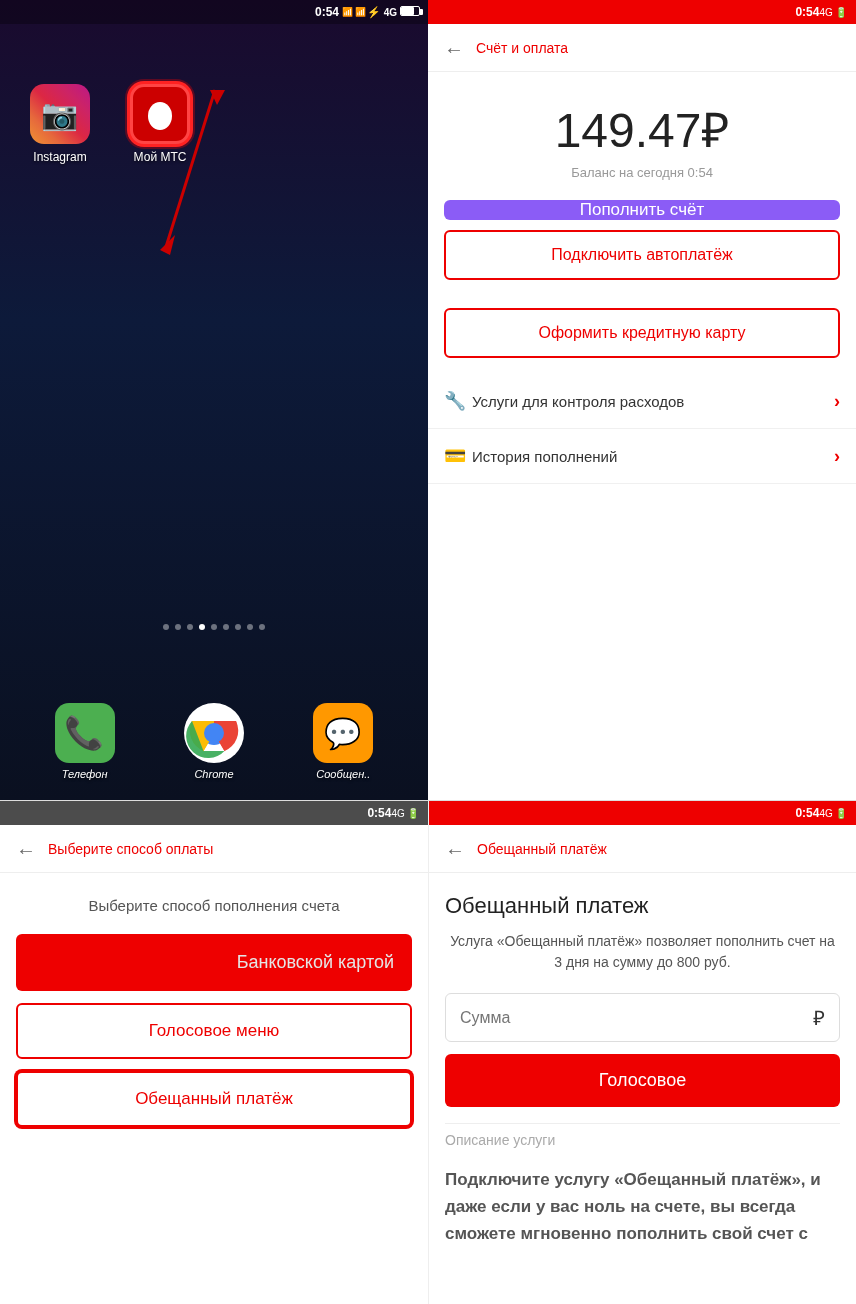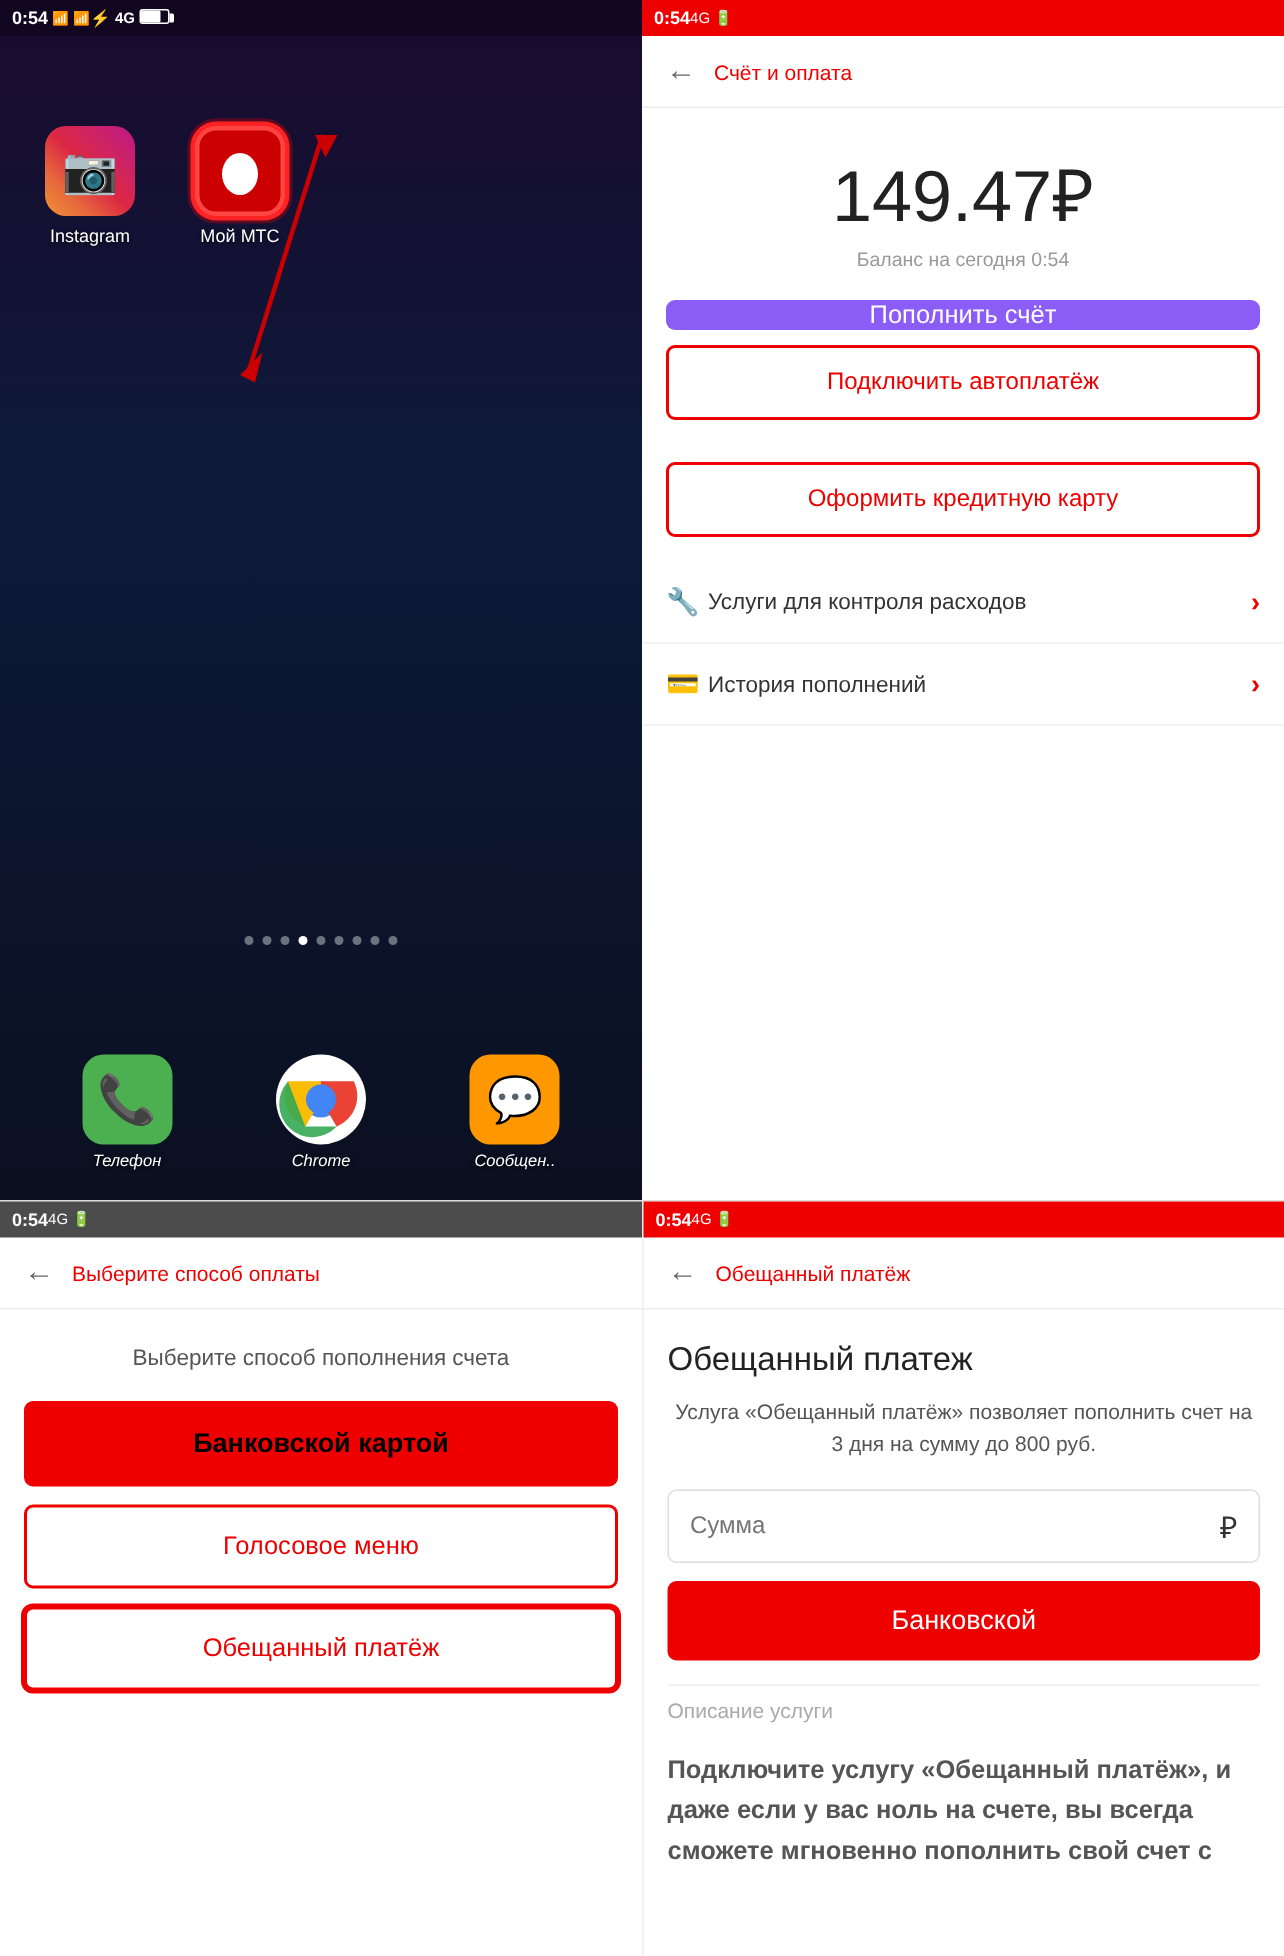--- a/index.html
+++ b/index.html
@@ -7,21 +7,21 @@
 
     .grid { display: grid; grid-template-columns: 428px 428px; grid-template-rows: 800px 504px; width: 856px; height: 1304px; }
 
     
     .panel-home {
       background: linear-gradient(180deg, #1a0a2e 0%, #0d1a3a 40%, #0a1020 100%);
       position: relative;
       overflow: hidden;
     }
     .status-bar {
-      display: flex; align-items: center; justify-content: flex-start;
+      display: flex; align-items: center; justify-content: flex-end;
       padding: 4px 8px; height: 24px; background: rgba(0,0,0,0.3);
       color: white; font-size: 11px;
     }
     .status-left { display: flex; align-items: center; gap: 3px; }
     .status-right { display: flex; align-items: center; gap: 3px; }
 
     .home-icons-area { padding: 60px 20px 10px; display: flex; gap: 20px; }
     .app-icon { display: flex; flex-direction: column; align-items: center; gap: 6px; width: 80px; }
     .app-icon-img { width: 60px; height: 60px; border-radius: 14px; display: flex; align-items: center; justify-content: center; font-size: 28px; }
     .app-icon-label { color: white; font-size: 12px; text-align: center; text-shadow: 0 1px 3px rgba(0,0,0,0.8); }
@@ -82,22 +82,22 @@
     
     .panel-payment {
       background: white;
       display: flex; flex-direction: column;
       border-top: 1px solid #ddd;
     }
     .panel-payment .status-bar { background: rgba(0,0,0,0.7); }
     .payment-content { padding: 24px 16px; display: flex; flex-direction: column; gap: 12px; }
     .payment-subtitle { font-size: 15px; color: #555; text-align: center; padding: 0 10px 8px; }
     .btn-primary-lg {
-      background: #e00; color: #000000; border: none; border-radius: 6px;
-      padding: 18px; font-size: 18px; text-align: center; cursor: pointer; font-weight: 700;
+      background: #e00; color: #e5e5e5; border: none; border-radius: 6px;
+      padding: 18px; font-size: 18px; text-align: right; cursor: pointer; font-weight: 400;
     }
     .btn-outline-lg {
       background: white; color: #e00; border: 2px solid #e00; border-radius: 6px;
       padding: 16px; font-size: 17px; text-align: center; cursor: pointer;
     }
     .btn-outline-selected {
       background: white; color: #e00; border: 2px solid #e00; border-radius: 6px;
       padding: 16px; font-size: 17px; text-align: center; cursor: pointer;
       box-shadow: 0 0 0 2px #e00;
     }
@@ -291,20 +291,20 @@
 
     <div class="promised-content">
       <h2 class="promised-title">Обещанный платеж</h2>
       <p class="promised-desc">Услуга «Обещанный платёж» позволяет пополнить счет на 3 дня на сумму до 800 руб.</p>
 
       <div class="amount-row">
         <input class="amount-input" type="text" placeholder="Сумма" style="">
         <span class="amount-currency">₽</span>
       </div>
 
-      <button class="connect-btn">Банковской</button>
+      <button class="connect-btn">Голосовое</button>
 
       <div class="service-desc-label">Описание услуги</div>
       <p class="service-full-desc">Подключите услугу «Обещанный платёж», и даже если у вас ноль на счете, вы всегда сможете мгновенно пополнить свой счет с</p>
     </div>
   </div>
 
 </div>
 
 </body></html>

